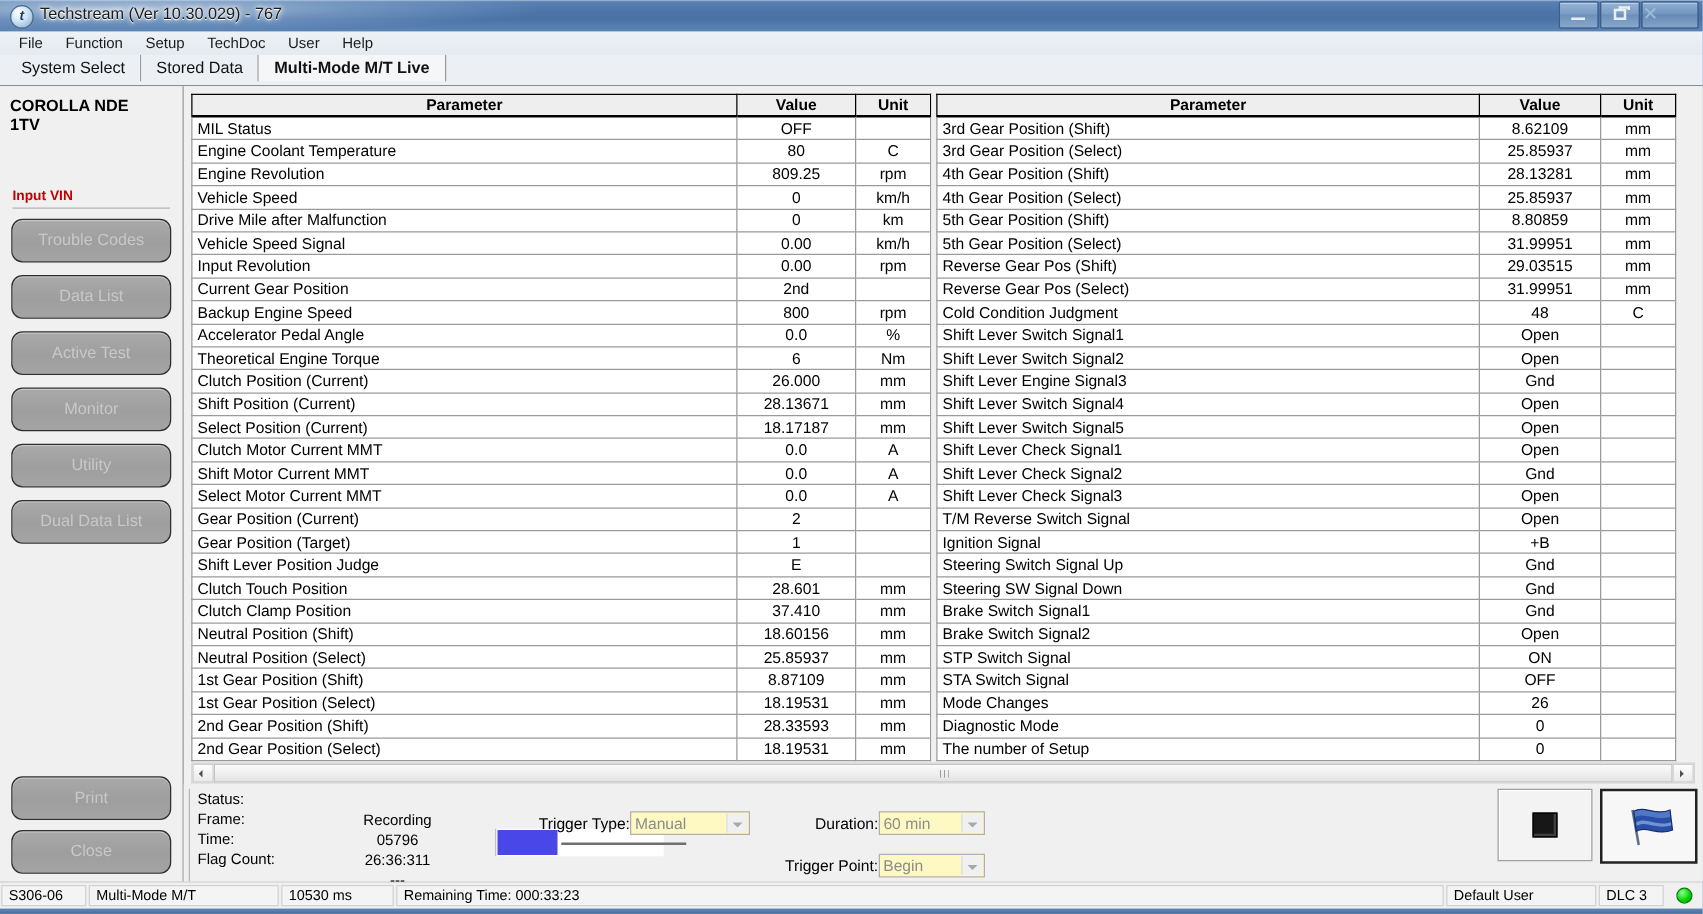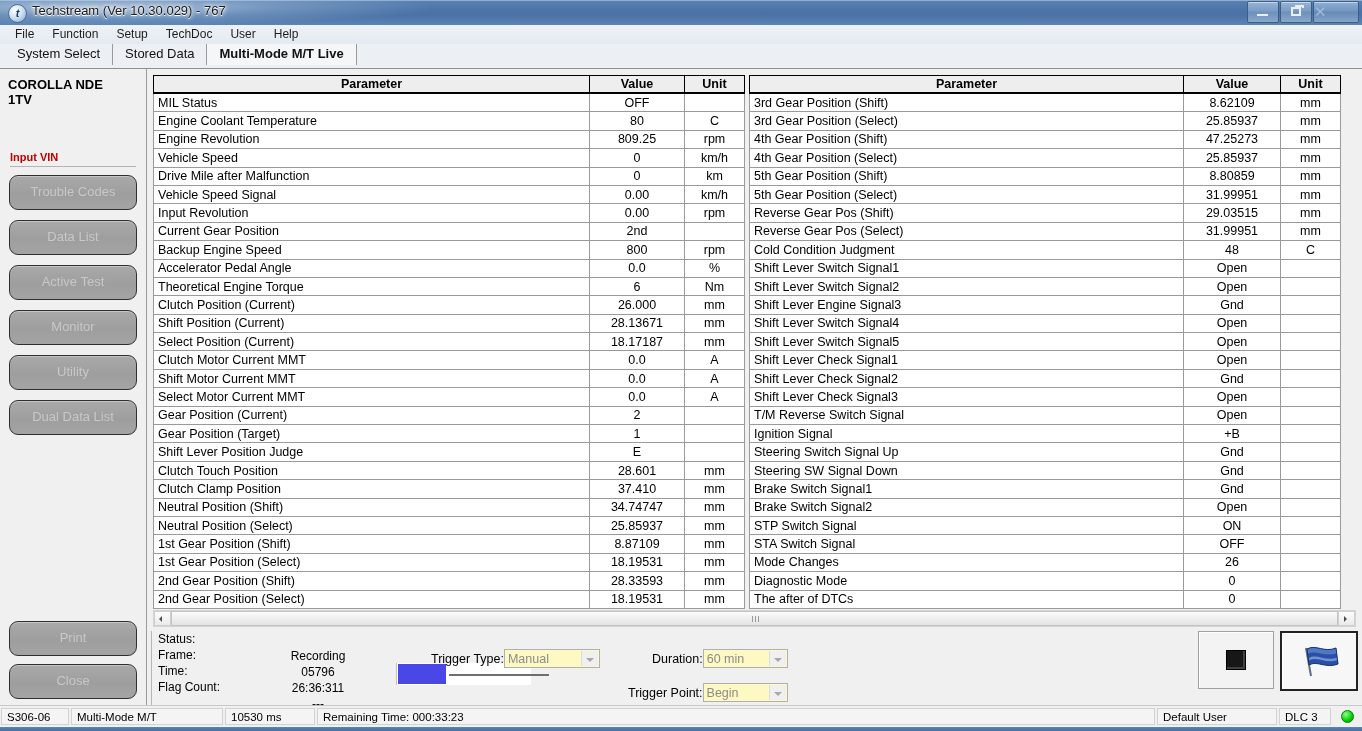--- a/index.html
+++ b/index.html
@@ -382,21 +382,21 @@
                   <td class="v">28.601</td>
                   <td class="u">mm</td>
                 </tr>
                 <tr>
                   <td>Clutch Clamp Position</td>
                   <td class="v">37.410</td>
                   <td class="u">mm</td>
                 </tr>
                 <tr>
                   <td>Neutral Position (Shift)</td>
-                  <td class="v">34.74747</td>
+                  <td class="v">18.60156</td>
                   <td class="u">mm</td>
                 </tr>
                 <tr>
                   <td>Neutral Position (Select)</td>
                   <td class="v">25.85937</td>
                   <td class="u">mm</td>
                 </tr>
                 <tr>
                   <td>1st Gear Position (Shift)</td>
                   <td class="v">8.87109</td>
@@ -439,21 +439,21 @@
                   <td class="v">8.62109</td>
                   <td class="u">mm</td>
                 </tr>
                 <tr>
                   <td>3rd Gear Position (Select)</td>
                   <td class="v">25.85937</td>
                   <td class="u">mm</td>
                 </tr>
                 <tr>
                   <td>4th Gear Position (Shift)</td>
-                  <td class="v">47.25273</td>
+                  <td class="v">28.13281</td>
                   <td class="u">mm</td>
                 </tr>
                 <tr>
                   <td>4th Gear Position (Select)</td>
                   <td class="v">25.85937</td>
                   <td class="u">mm</td>
                 </tr>
                 <tr>
                   <td>5th Gear Position (Shift)</td>
                   <td class="v">8.80859</td>
@@ -563,21 +563,21 @@
                   <td>Mode Changes</td>
                   <td class="v">26</td>
                   <td class="u"></td>
                 </tr>
                 <tr>
                   <td>Diagnostic Mode</td>
                   <td class="v">0</td>
                   <td class="u"></td>
                 </tr>
                 <tr>
-                  <td>The after of DTCs</td>
+                  <td>The number of Setup</td>
                   <td class="v">0</td>
                   <td class="u"></td>
                 </tr>
               </tbody>
           </table>
         </div>
 
         <div class="hscroll">
           <div class="sbtn left"></div>
           <div class="strack">

